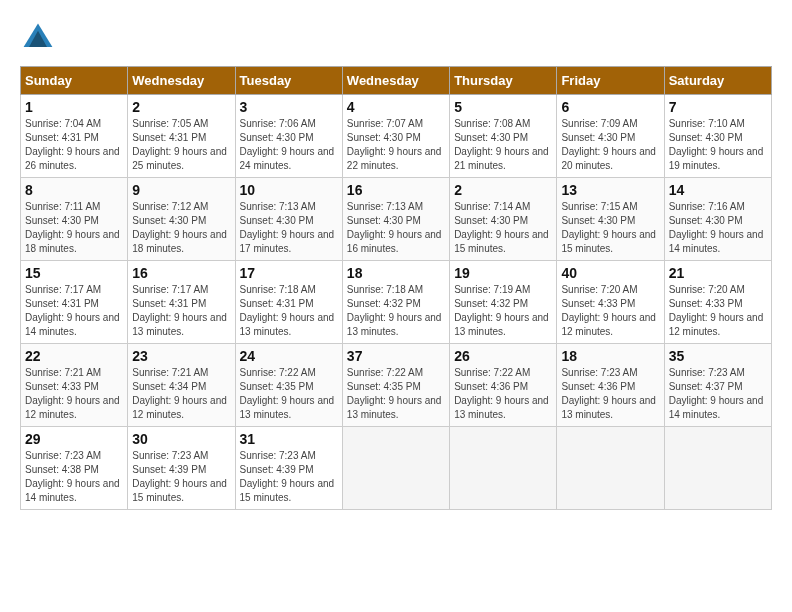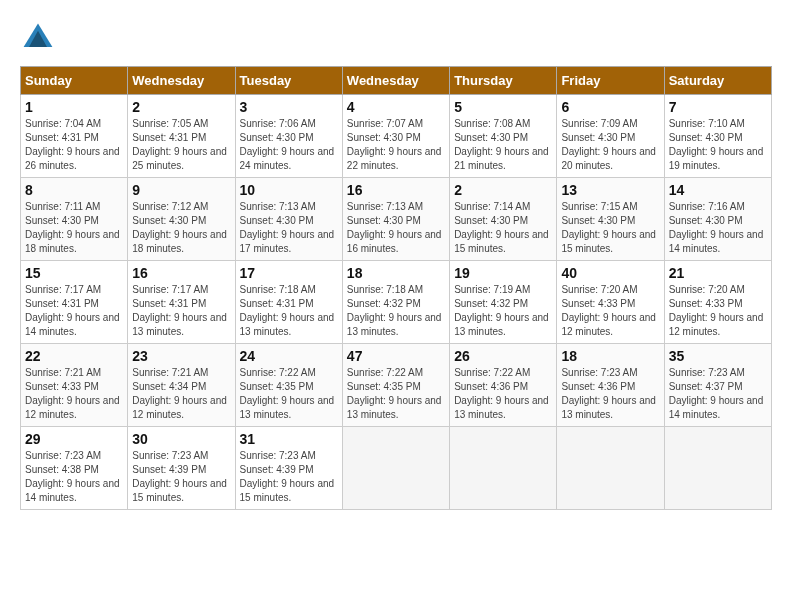--- a/index.html
+++ b/index.html
@@ -213,21 +213,21 @@
       </td>
         <td>
         <div class="day-num">23</div>
         <div class="day-info">Sunrise: 7:21 AM<br>Sunset: 4:34 PM<br>Daylight: 9 hours and 12 minutes.</div>
       </td>
         <td>
         <div class="day-num">24</div>
         <div class="day-info">Sunrise: 7:22 AM<br>Sunset: 4:35 PM<br>Daylight: 9 hours and 13 minutes.</div>
       </td>
         <td>
-        <div class="day-num">47</div>
+        <div class="day-num">37</div>
         <div class="day-info">Sunrise: 7:22 AM<br>Sunset: 4:35 PM<br>Daylight: 9 hours and 13 minutes.</div>
       </td>
         <td>
         <div class="day-num">26</div>
         <div class="day-info">Sunrise: 7:22 AM<br>Sunset: 4:36 PM<br>Daylight: 9 hours and 13 minutes.</div>
       </td>
         <td>
         <div class="day-num">18</div>
         <div class="day-info">Sunrise: 7:23 AM<br>Sunset: 4:36 PM<br>Daylight: 9 hours and 13 minutes.</div>
       </td>

